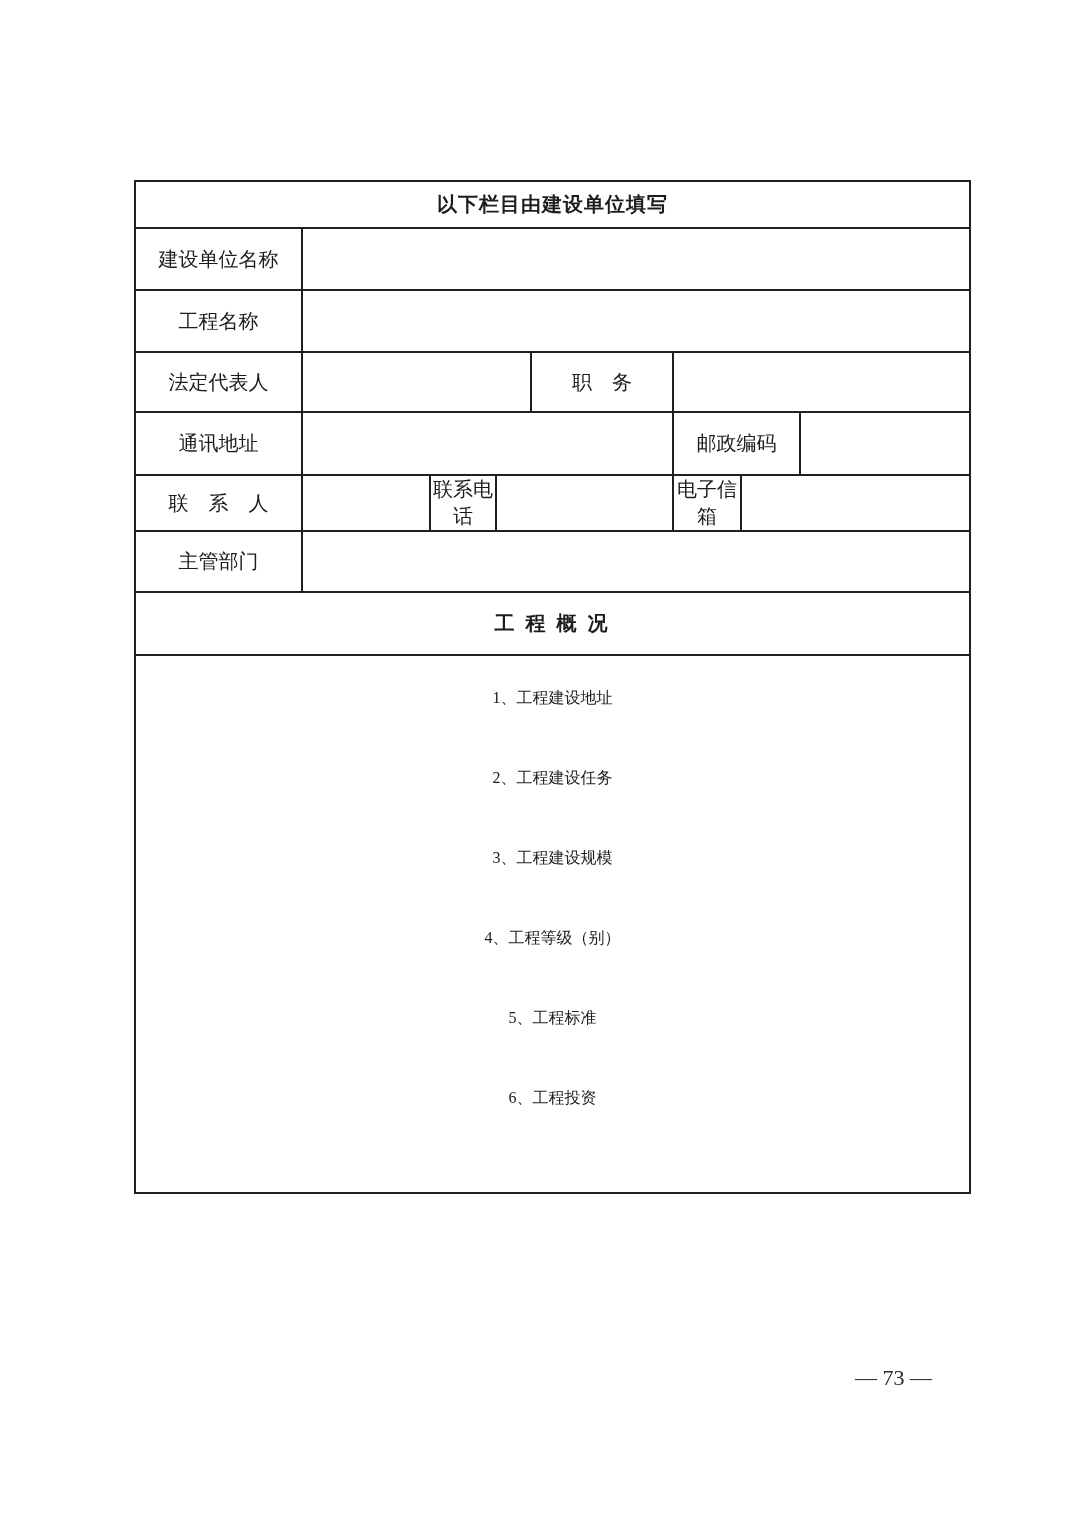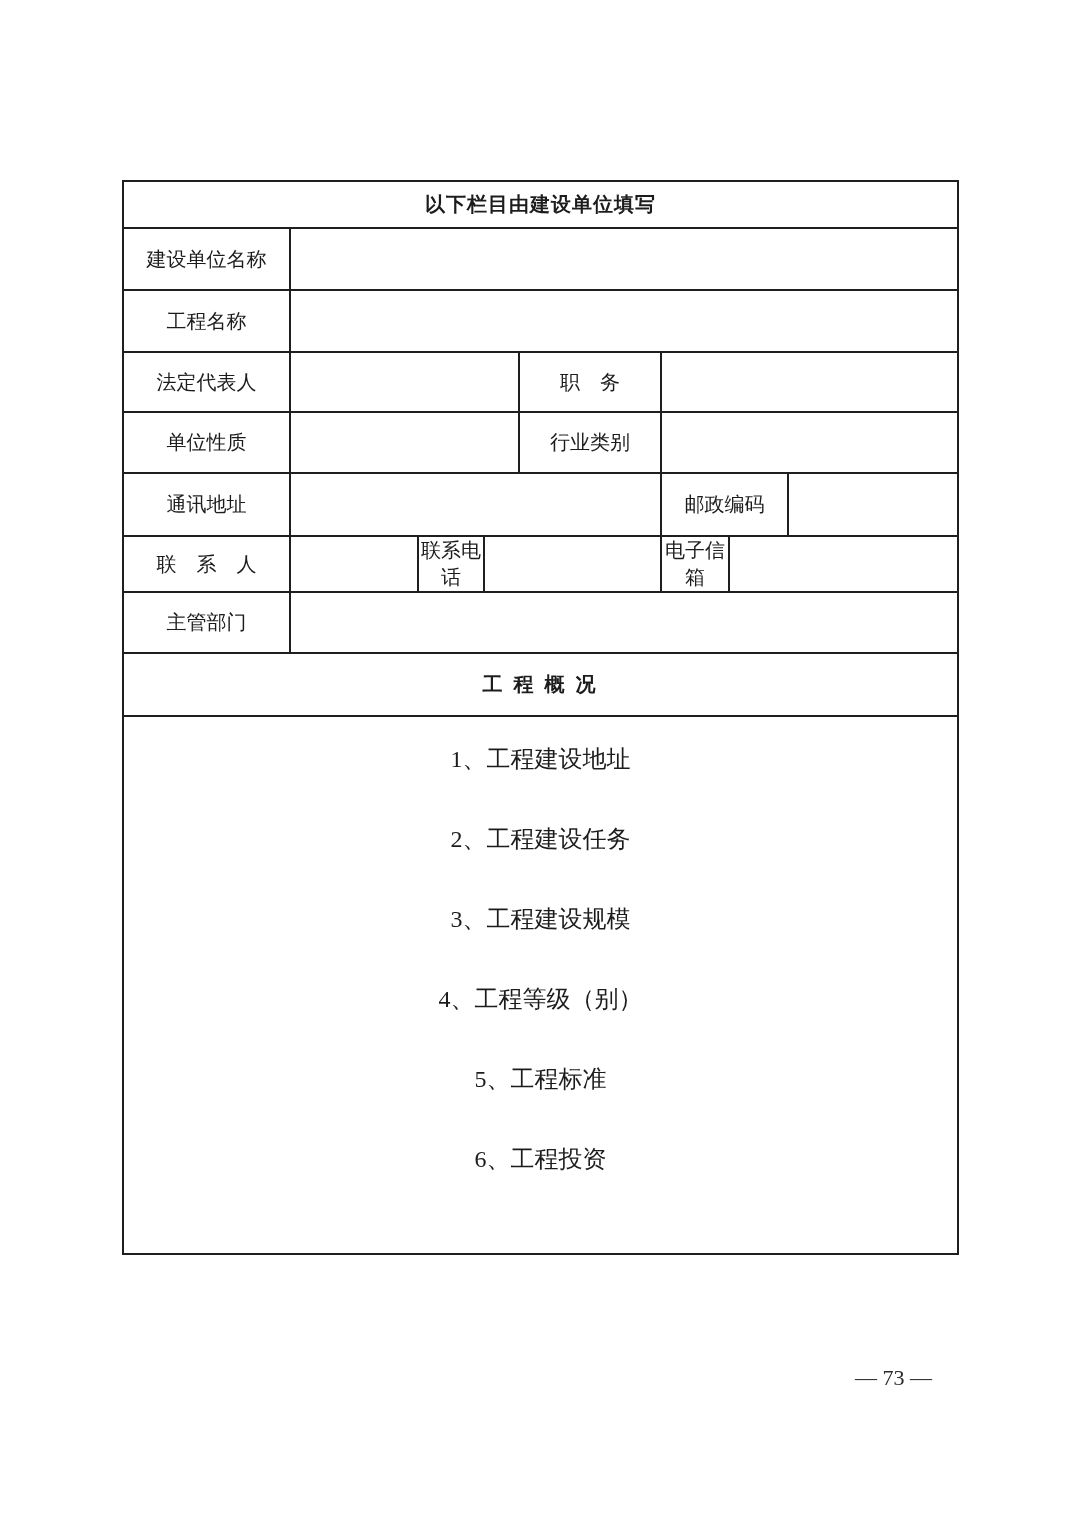--- a/index.html
+++ b/index.html
@@ -14,21 +14,21 @@
     font-family: "Liberation Serif", "DejaVu Serif", serif;
     color: #1c1c1c;
   }
   .sheet {
     position: absolute;
     inset: 0;
     background: #ffffff;
   }
   table.form {
     position: absolute;
-    left: 122px;
+    left: 134px;
     top: 180px;
     width: 835px;
     border-collapse: collapse;
     table-layout: fixed;
   }
   table.form td {
     border: 2px solid #1f1f1f;
     font-size: 20px;
     text-align: center;
     vertical-align: middle;
@@ -50,21 +50,21 @@
     font-size: 28px;
     letter-spacing: 3px;
   }
   td.overview-cell {
     text-align: left;
     vertical-align: top;
     padding: 22px 10px 0 14px;
   }
   .ov-item {
     height: 80px;
-    font-size: 24px;
+    font-size: 16px;
     line-height: 28px;
   }
   .footer {
     position: absolute;
     top: 1365px;
     left: 855px;
     width: 110px;
     text-align: left;
     font-size: 22px;
     font-family: "Liberation Serif", "DejaVu Serif", serif;
@@ -103,26 +103,20 @@
       <td colspan="7"></td>
     </tr>
 
     <tr style="height:60px">
       <td class="lbl">法定代表人</td>
       <td colspan="3"></td>
       <td class="lbl">职　务</td>
       <td colspan="3"></td>
     </tr>
 
-    <tr style="height:61px">
-      <td class="lbl">单位性质</td>
-      <td colspan="3"></td>
-      <td class="lbl">行业类别</td>
-      <td colspan="3"></td>
-    </tr>
 
     <tr style="height:63px">
       <td class="lbl">通讯地址</td>
       <td colspan="4"></td>
       <td class="lbl" colspan="2">邮政编码</td>
       <td></td>
     </tr>
 
     <tr style="height:47px">
       <td class="lbl">联　系　人</td>

